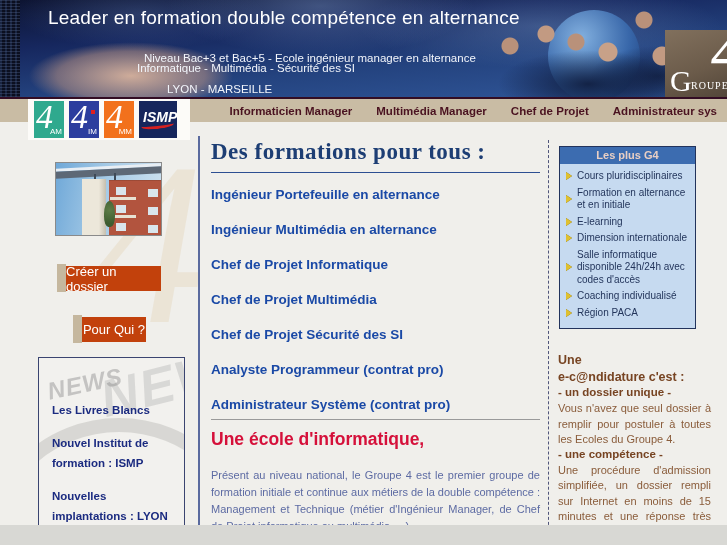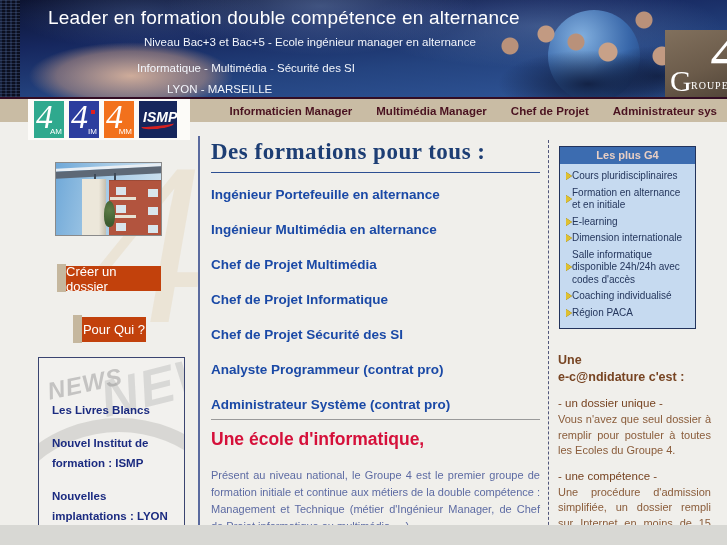--- a/index.html
+++ b/index.html
@@ -27,21 +27,21 @@
       radial-gradient(circle 9px  at 62px 40px,  #b9917a 0 8px, transparent 9px),
       radial-gradient(circle 9px  at 98px 28px,  #c29a82 0 8px, transparent 9px),
       radial-gradient(circle 9px  at 128px 36px, #b9917a 0 8px, transparent 9px),
       radial-gradient(circle 10px at 160px 46px, #c8a188 0 9px, transparent 10px),
       radial-gradient(circle 9px  at 196px 14px, #b9917a 0 8px, transparent 9px),
       radial-gradient(circle 10px at 214px 50px, #c29a82 0 9px, transparent 10px),
       radial-gradient(ellipse 120px 45px at 140px 78px, rgba(12,22,52,.85), rgba(12,22,52,0) 75%),
       radial-gradient(ellipse 90px 40px at 210px 70px, rgba(16,28,60,.8), rgba(16,28,60,0) 75%); }
   .h-title { position:absolute; left:28px; top:7px; color:#fff; font-size:19px; letter-spacing:.2px; }
   .h-sub { position:absolute; color:#f2f5fb; font-size:11.5px; }
-  .s1 { left:124px; top:36px; } .s2 { left:117px; top:62px; } .s3 { left:147px; top:83px; }
+  .s1 { left:124px; top:52px; } .s2 { left:117px; top:62px; } .s3 { left:147px; top:83px; }
   .g4logo { position:absolute; left:645px; top:30px; width:82px; height:67px;
     background:linear-gradient(160deg, #81705d 0%, #6b5b4a 55%, #4e4236 100%); }
   .g4-4 { position:absolute; right:3px; top:-12px; font-family:"Liberation Serif", serif; font-style:italic;
     font-size:66px; color:#fff; line-height:66px; }
   .g4-g { position:absolute; left:5px; bottom:1px; font-family:"Liberation Serif", serif; font-size:30px; color:#fff; line-height:30px; }
   .g4-roupe { position:absolute; left:26px; bottom:6px; font-family:"Liberation Serif", serif; font-size:10px; color:#fff; letter-spacing:1px; }
 
   
   .navbar { position:absolute; left:0; top:97px; width:727px; height:25px; background:#c9bca4;
     border-top:2px solid #330d24; display:flex; justify-content:flex-end; align-items:center; gap:24px; padding-right:10px; }
@@ -109,28 +109,28 @@
     margin-bottom:19px; text-decoration:none; cursor:pointer; }
   .main-hr { border:none; border-top:1px solid #9a9a9a; margin:-13px 0 8px 0; }
   .tagline { font-size:17.5px; font-weight:bold; color:#d5103a; line-height:23px; }
   .intro { margin-top:16px; font-size:11px; line-height:17px; color:#5d6ba3; text-align:justify; }
 
   
   .plus-box { position:absolute; left:559px; top:146px; width:137px; border:1px solid #22335c; background:#c6daf0; z-index:1; }
   .plus-header { height:17px; background:#3c6cb0; color:#e9cfc4; font-size:11px; font-weight:bold;
     text-align:center; line-height:17px; }
   .plus-body { padding:6px 4px 5px 6px; }
-  .plus-item { display:flex; align-items:center; margin-bottom:4px; }
+  .plus-item { display:flex; align-items:center; gap:5px; margin-bottom:4px; }
   .tri { flex:0 0 auto; width:0; height:0; border-top:4px solid transparent; border-bottom:4px solid transparent;
     border-left:6px solid #dfc02f; filter:drop-shadow(0 0 .5px #5a4a10); }
   .plus-label { font-size:10px; line-height:12.5px; color:#24365c; }
 
   .ecand { position:absolute; left:558px; top:352px; width:153px; color:#8a5c3a; z-index:1; }
   .ecand-h { font-size:12.5px; font-weight:bold; color:#774422; line-height:17px; }
-  .ecand-sub { font-size:11.5px; font-weight:normal; color:#774422; margin-top:11px; }
+  .ecand-sub { font-size:11.5px; font-weight:bold; color:#774422; }
   .ecand-p { font-size:11px; line-height:15.5px; text-align:justify; margin-top:3px; }
 </style>
 </head>
 <body>
 
 <div id="page">
 
   <div class="header">
     <div class="left-strip"></div>
     <div class="photo">
@@ -213,22 +213,22 @@
     </div>
   </div>
 
   <div class="vline"></div>
   <div class="dline"></div>
 
   <div class="main-col">
     <h1 class="main-heading">Des formations pour tous :</h1>
     <a class="formation-link">Ingénieur Portefeuille en alternance</a>
     <a class="formation-link">Ingénieur Multimédia en alternance</a>
+    <a class="formation-link">Chef de Projet Informatique</a>
     <a class="formation-link">Chef de Projet Multimédia</a>
-    <a class="formation-link">Chef de Projet Informatique</a>
     <a class="formation-link">Chef de Projet Sécurité des SI</a>
     <a class="formation-link">Analyste Programmeur (contrat pro)</a>
     <a class="formation-link">Administrateur Système (contrat pro)</a>
     <hr class="main-hr">
     <div class="tagline">Une école d'informatique,</div>
     <p class="intro">Présent au niveau national, le Groupe 4 est le premier groupe de formation initiale et continue aux métiers de la double compétence : Management et Technique (métier d'Ingénieur Manager, de Chef de Projet informatique ou multimédia, ...).</p>
   </div>
 
   <div class="plus-box">
     <div class="plus-header">Les plus G4</div>

